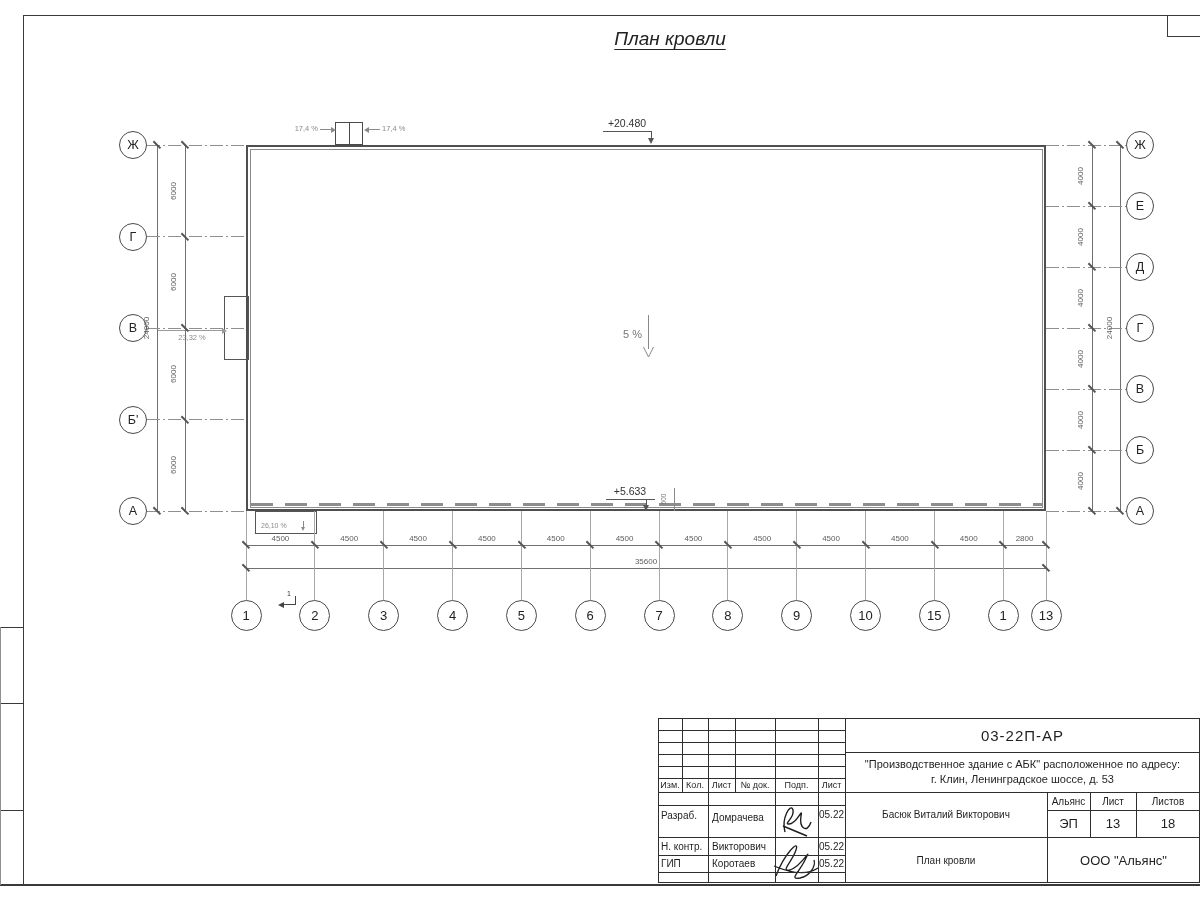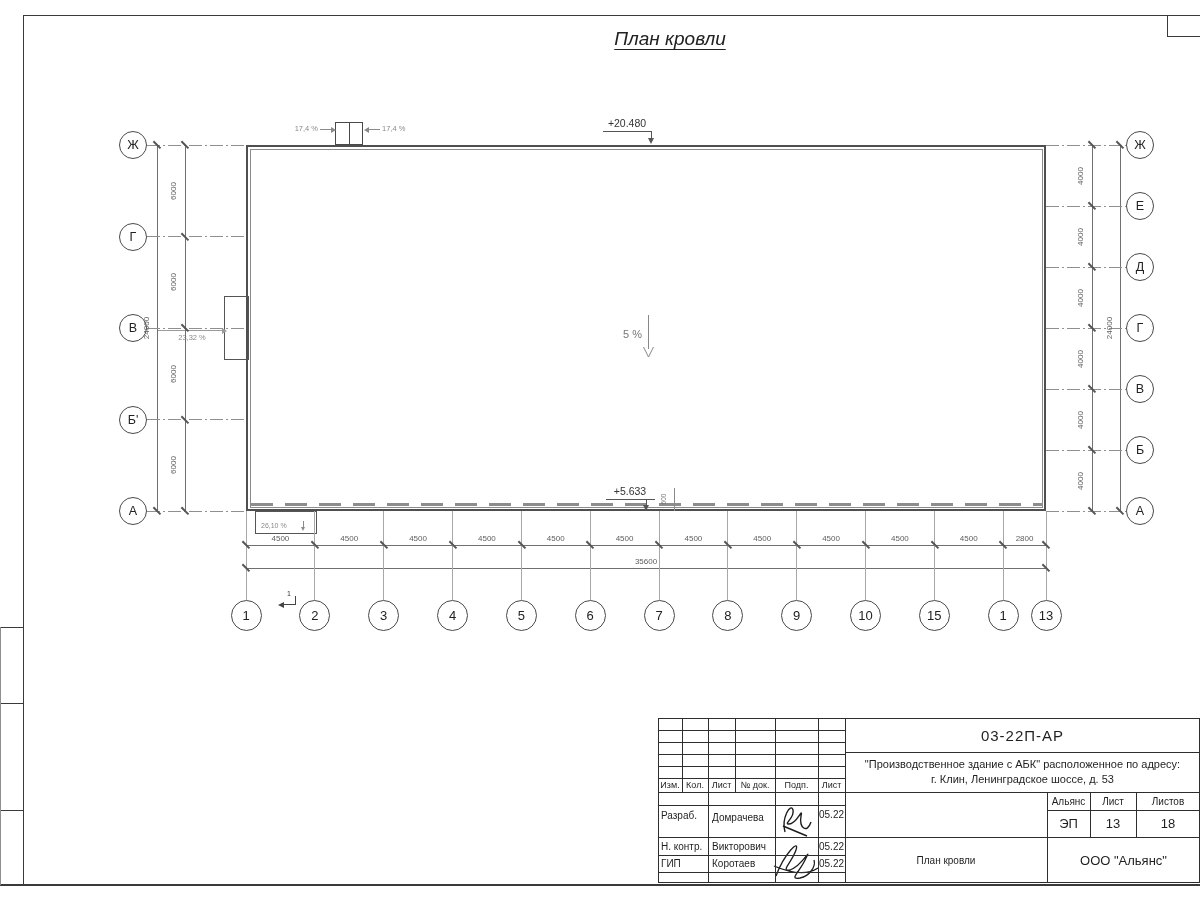--- a/index.html
+++ b/index.html
@@ -193,20 +193,21 @@
 
   <div class="abs" id="tb" style="left:0;top:0;width:984px;height:900px;">
 
     <div class="abs" style="left:658px;top:718px;width:542px;height:165px;border:1.5px solid #2e2e2e;box-sizing:border-box;"></div>
 
     <div class="tbcell" style="left:845px;top:719px;width:355px;height:32px;font-size:15px;letter-spacing:1px;">03-22П-АР</div>
     <div class="tbcell" style="left:845px;top:752px;width:355px;height:40px;font-size:11px;flex-direction:column;line-height:1.35;">
       <span style="white-space:nowrap;">"Производственное здание с АБК" расположенное по адресу:</span>
       <span>г. Клин, Ленинградское шоссе, д. 53</span>
     </div>
+    <div class="tbcell" style="left:845px;top:792px;width:202px;height:45px;font-size:10px;">Басюк Виталий Викторович</div>
     <div class="tbcell" style="left:845px;top:837px;width:202px;height:46px;font-size:10px;">План кровли</div>
     <div class="tbcell" style="left:1047px;top:792px;width:43px;height:18px;font-size:10px;">Альянс</div>
     <div class="tbcell" style="left:1090px;top:792px;width:46px;height:18px;font-size:10px;">Лист</div>
     <div class="tbcell" style="left:1136px;top:792px;width:64px;height:18px;font-size:10px;">Листов</div>
     <div class="tbcell" style="left:1047px;top:810px;width:43px;height:27px;font-size:13px;">ЭП</div>
     <div class="tbcell" style="left:1090px;top:810px;width:46px;height:27px;font-size:13px;">13</div>
     <div class="tbcell" style="left:1136px;top:810px;width:64px;height:27px;font-size:13px;">18</div>
     <div class="tbcell" style="left:1047px;top:837px;width:153px;height:46px;font-size:13px;">ООО "Альянс"</div>
 
     <div class="tbcell" style="left:658px;top:778px;width:24px;height:14px;font-size:9px;">Изм.</div>

